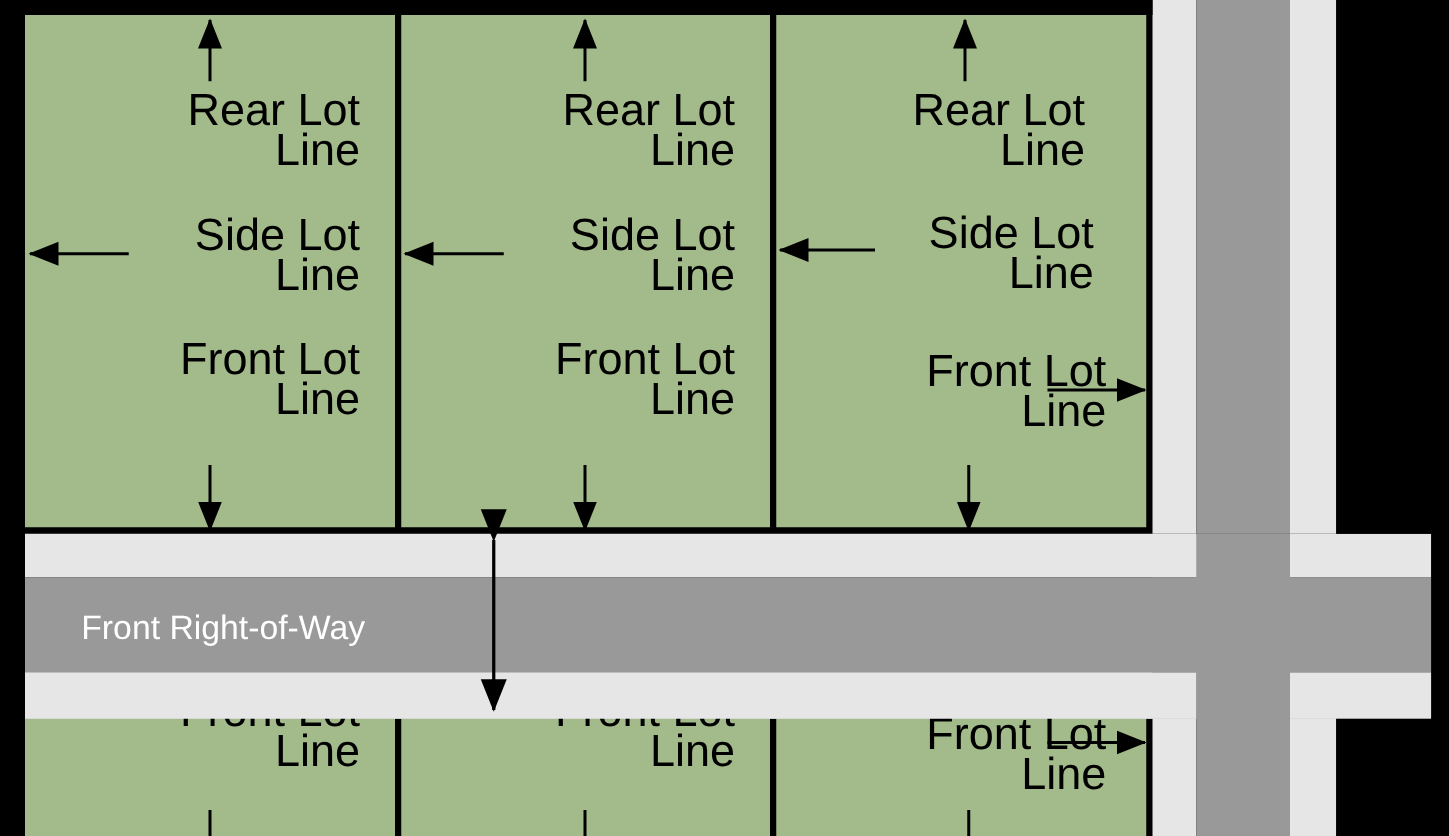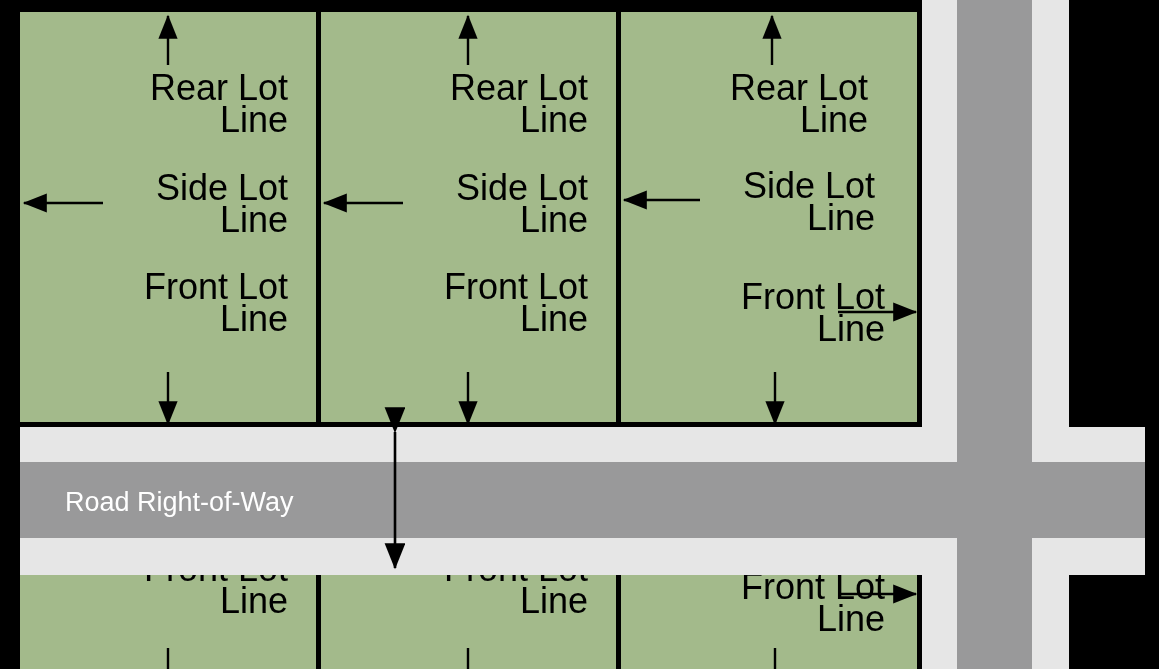--- a/index.html
+++ b/index.html
@@ -136,21 +136,21 @@
   <div class="label" style="left:348px; top:271px; width:240px;">Front Lot</div>
   <div class="label" style="left:348px; top:303px; width:240px;">Line</div>
 
   <div class="label" style="left:650px; top:72px; width:218px;">Rear Lot</div>
   <div class="label" style="left:650px; top:104px; width:218px;">Line</div>
   <div class="label" style="left:650px; top:170px; width:225px;">Side Lot</div>
   <div class="label" style="left:650px; top:202px; width:225px;">Line</div>
   <div class="label" style="left:645px; top:281px; width:240px;">Front Lot</div>
   <div class="label" style="left:645px; top:313px; width:240px;">Line</div>
 
-  <div class="row-label" style="left:65px; top:486px;">Road Right-of-Way</div>
+  <div class="row-label" style="left:65px; top:486px;">Front Right-of-Way</div>
 
   <svg class="arrows" viewBox="0 0 1159 669" xmlns="http://www.w3.org/2000/svg">
     <defs>
       <marker id="ah" markerWidth="11" markerHeight="11" refX="9.5" refY="4" orient="auto" markerUnits="strokeWidth">
         <path d="M0,0 L10,4 L0,8 z" fill="#000000"></path>
       </marker>
     </defs>
 
     <g>
       <line x1="168" y1="65" x2="168" y2="16" stroke="#000000" stroke-width="2.4" marker-end="url(#ah)"></line>

